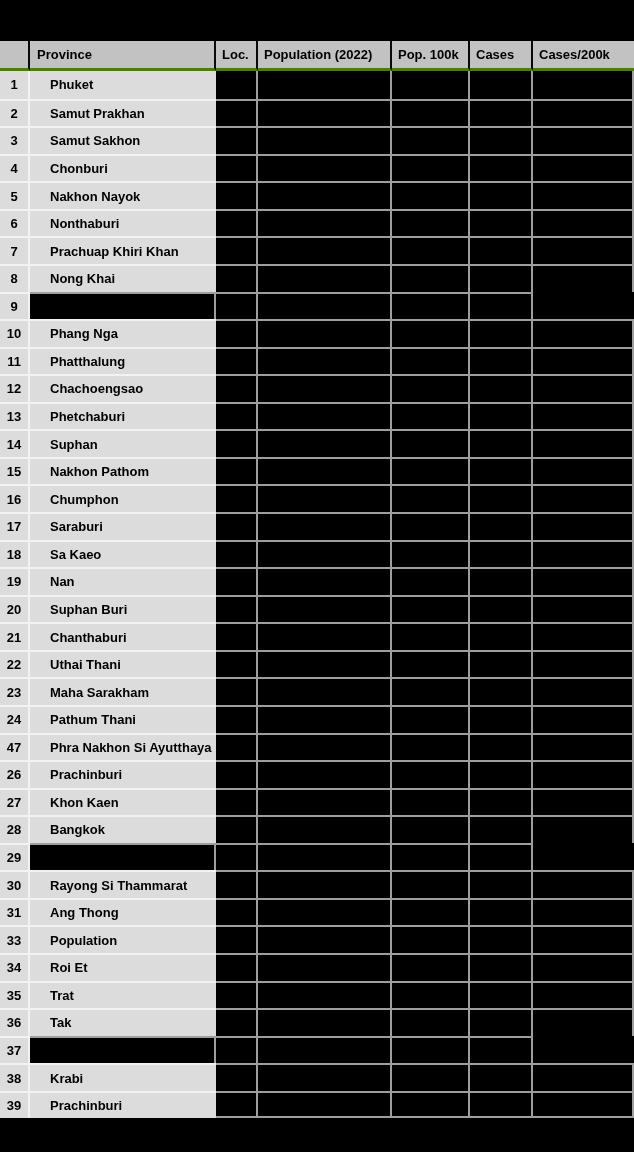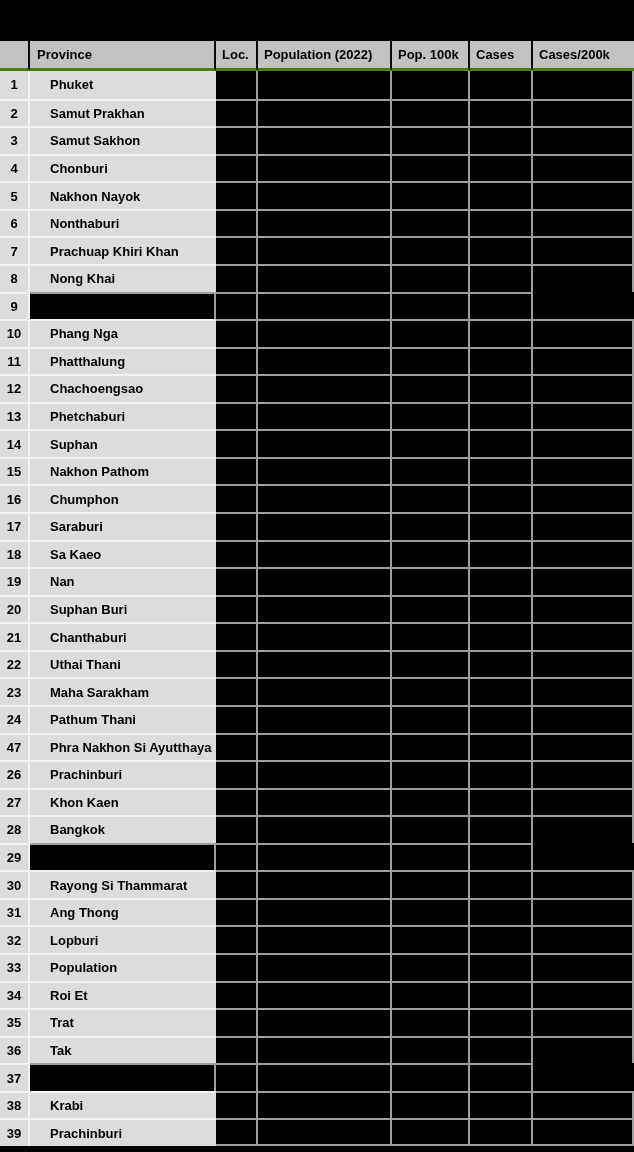--- a/index.html
+++ b/index.html
@@ -386,29 +386,20 @@
   <div class="row data">
     <div class="cell num">31</div>
     <div class="cell prov">Ang Thong</div>
     <div class="cell dark loc"></div>
     <div class="cell dark pop"></div>
     <div class="cell dark pop100k"></div>
     <div class="cell dark cases"></div>
     <div class="cell dark cases100k"></div>
   </div>
 
-  <div class="row data">
-    <div class="cell num">32</div>
-    <div class="cell prov">Lopburi</div>
-    <div class="cell dark loc"></div>
-    <div class="cell dark pop"></div>
-    <div class="cell dark pop100k"></div>
-    <div class="cell dark cases"></div>
-    <div class="cell dark cases100k"></div>
-  </div>
 
   <div class="row data">
     <div class="cell num">33</div>
     <div class="cell prov">Population</div>
     <div class="cell dark loc"></div>
     <div class="cell dark pop"></div>
     <div class="cell dark pop100k"></div>
     <div class="cell dark cases"></div>
     <div class="cell dark cases100k"></div>
   </div>

